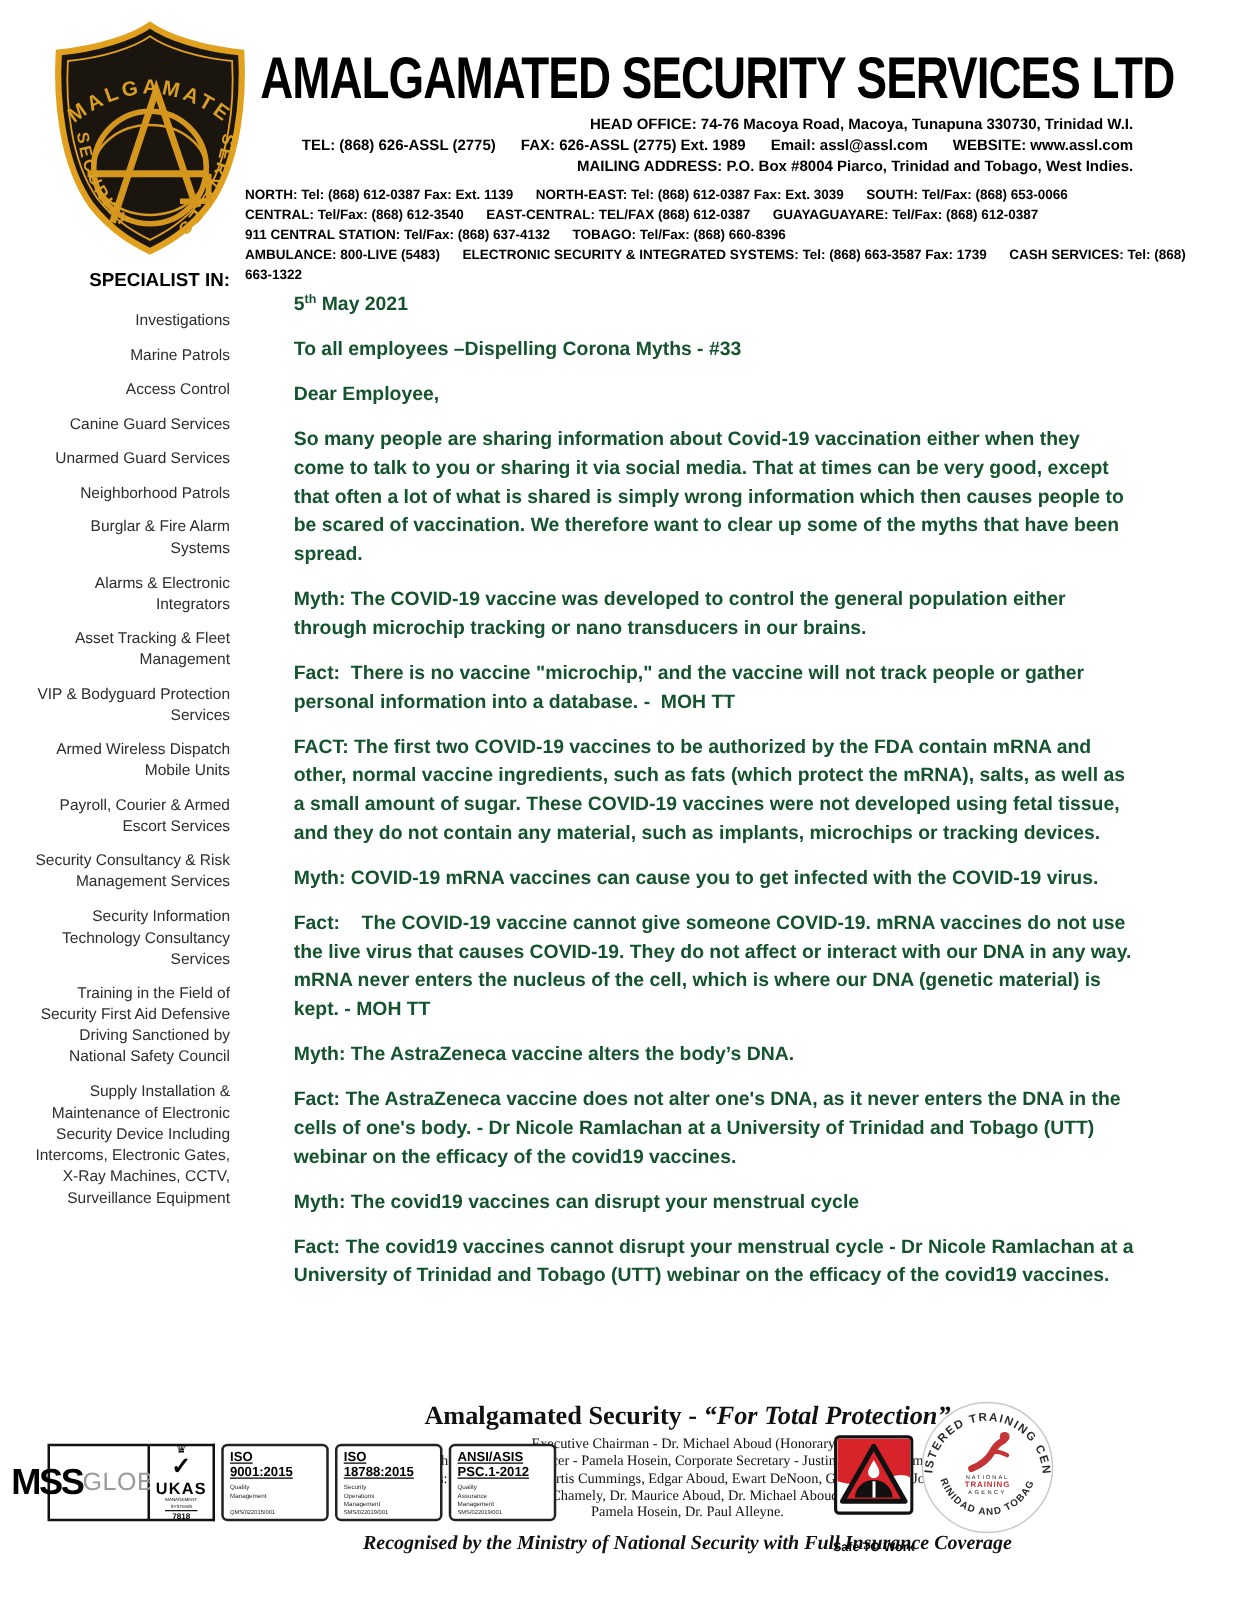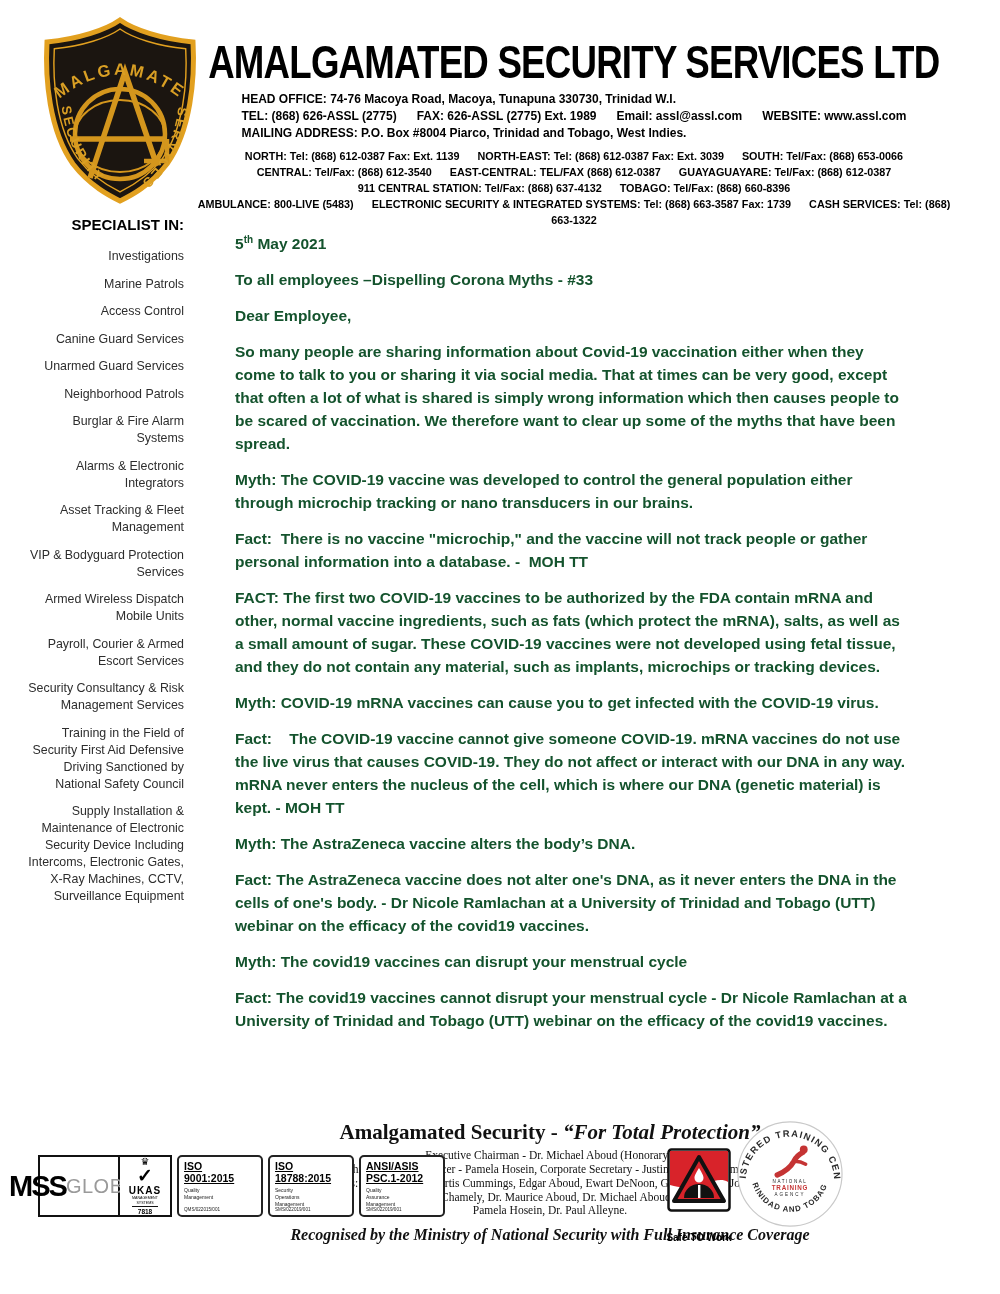--- a/index.html
+++ b/index.html
@@ -4,23 +4,23 @@
 <style>
   html,body{margin:0;padding:0;background:#ffffff;}
   .page{position:relative;width:1000px;height:1294px;background:#fff;overflow:hidden;
         font-family:"Liberation Sans",sans-serif;color:#111;}
 
   
   .logo-wrap{position:absolute;left:34px;top:14px;width:172px;height:192px;}
   .header-text{position:absolute;left:196px;top:38px;width:756px;display:flex;flex-direction:column;align-items:center;}
   .company-name{display:inline-block;white-space:nowrap;font-size:47px;font-weight:800;line-height:1.0;
                 letter-spacing:-1px;transform:scaleX(0.78);transform-origin:50% 50%;color:#000;margin-bottom:6px;}
-  .addr-block{text-align:left;margin-bottom:7px;}
+  .addr-block{text-align:right;margin-bottom:7px;}
   .addr-line{font-size:12px;font-weight:bold;line-height:1.42;white-space:pre-wrap;color:#000;}
-  .contact-block{text-align:center;}
+  .contact-block{text-align:left;}
   .contact-line{font-size:10.8px;font-weight:bold;line-height:1.48;white-space:pre-wrap;color:#000;}
 
   
   .sidebar{position:absolute;left:28px;top:216px;width:156px;text-align:right;}
   .sidebar-heading{font-size:15px;font-weight:bold;color:#000;margin-bottom:15px;}
   .sidebar-item{font-size:12.4px;line-height:17px;margin-bottom:10.5px;color:#2d2d2d;}
 
   
   .main{position:absolute;left:235px;top:228px;width:672px;}
   .para{font-size:15.5px;line-height:23px;margin:0 0 13px 0;white-space:pre-wrap;color:#14532d;font-weight:bold;}
@@ -36,21 +36,21 @@
   .recognised{margin-top:8px;font-size:16px;font-weight:bold;font-style:italic;}
 
   
   .badges-left{position:absolute;left:38px;top:43px;display:flex;align-items:stretch;height:62px;}
   .mss-box{width:78px;border:2px solid #111;display:flex;flex-direction:row;align-items:center;justify-content:center;background:#fff;}
   .mss-top{font-size:29px;font-weight:900;letter-spacing:-2px;line-height:0.85;color:#000;}
   .mss-bottom{font-size:20px;font-weight:400;letter-spacing:0.5px;line-height:1;color:#9a9a9a;}
   .ukas-box{width:50px;border:2px solid #111;border-left:none;display:flex;flex-direction:column;align-items:center;justify-content:center;background:#fff;}
   .crown{font-size:10px;line-height:1;color:#000;}
   .check{font-size:19px;font-weight:bold;line-height:0.9;color:#000;}
-  .ukas-name{font-size:10px;font-weight:bold;letter-spacing:1px;color:#000;margin-top:1px;text-align:right;}
+  .ukas-name{font-size:13px;font-weight:bold;letter-spacing:1px;color:#000;margin-top:1px;text-align:right;}
   .ukas-sub{font-size:3.6px;color:#000;line-height:1.2;text-align:center;}
   .ukas-num{font-size:6.5px;font-weight:bold;color:#000;border-top:1px solid #111;margin-top:1px;padding:1px 6px 0;}
   .cert-box{width:72px;border:2px solid #222;border-radius:5px;margin-left:5px;padding:3px 5px;
             display:flex;flex-direction:column;text-align:left;background:#fff;}
   .cert-title{font-size:10.5px;font-weight:bold;line-height:1.15;color:#000;text-decoration:underline;}
   .cert-sub{font-size:5px;line-height:1.35;margin-top:3px;white-space:pre-line;color:#222;}
   .cert-code{font-size:4.6px;margin-top:auto;color:#222;}
 
   
   .badges-right{position:absolute;right:28px;top:8px;display:flex;align-items:flex-start;}
@@ -115,20 +115,21 @@
     <div class="sidebar-item">Canine Guard Services</div>
     <div class="sidebar-item">Unarmed Guard Services</div>
     <div class="sidebar-item">Neighborhood Patrols</div>
     <div class="sidebar-item">Burglar &amp; Fire Alarm Systems</div>
     <div class="sidebar-item">Alarms &amp; Electronic Integrators</div>
     <div class="sidebar-item">Asset Tracking &amp; Fleet Management</div>
     <div class="sidebar-item">VIP &amp; Bodyguard Protection Services</div>
     <div class="sidebar-item">Armed Wireless Dispatch Mobile Units</div>
     <div class="sidebar-item">Payroll, Courier &amp; Armed Escort Services</div>
     <div class="sidebar-item">Security Consultancy &amp; Risk Management Services</div>
+    <div class="sidebar-item">Security Information Technology Consultancy Services</div>
     <div class="sidebar-item">Training in the Field of Security First Aid Defensive Driving Sanctioned by National Safety Council</div>
     <div class="sidebar-item">Supply Installation &amp; Maintenance of Electronic Security Device Including Intercoms, Electronic Gates, X-Ray Machines, CCTV, Surveillance Equipment</div>
   </div>
 
   <div class="main">
     <p class="para"><span>5</span><sup>th</sup><span> May 2021</span></p>
     <p class="para">To all employees –Dispelling Corona Myths - #33</p>
     <p class="para">Dear Employee,</p>
     <p class="para">So many people are sharing information about Covid-19 vaccination either when they come to talk to you or sharing it via social media. That at times can be very good, except that often a lot of what is shared is simply wrong information which then causes people to be scared of vaccination. We therefore want to clear up some of the myths that have been spread.</p>
     <p class="para">Myth: The COVID-19 vaccine was developed to control the general population either through microchip tracking or nano transducers in our brains.</p>

